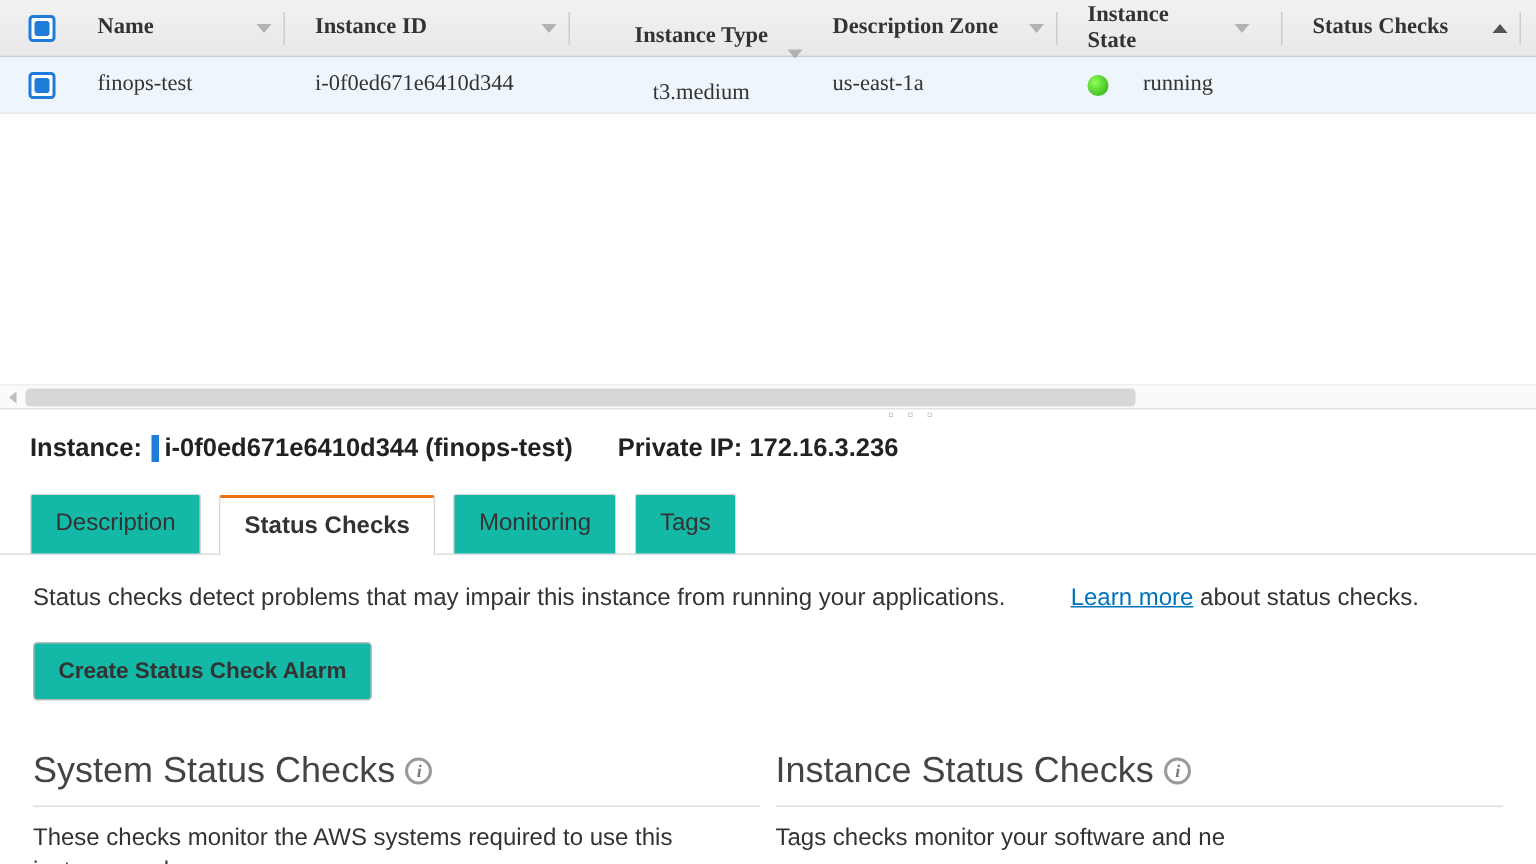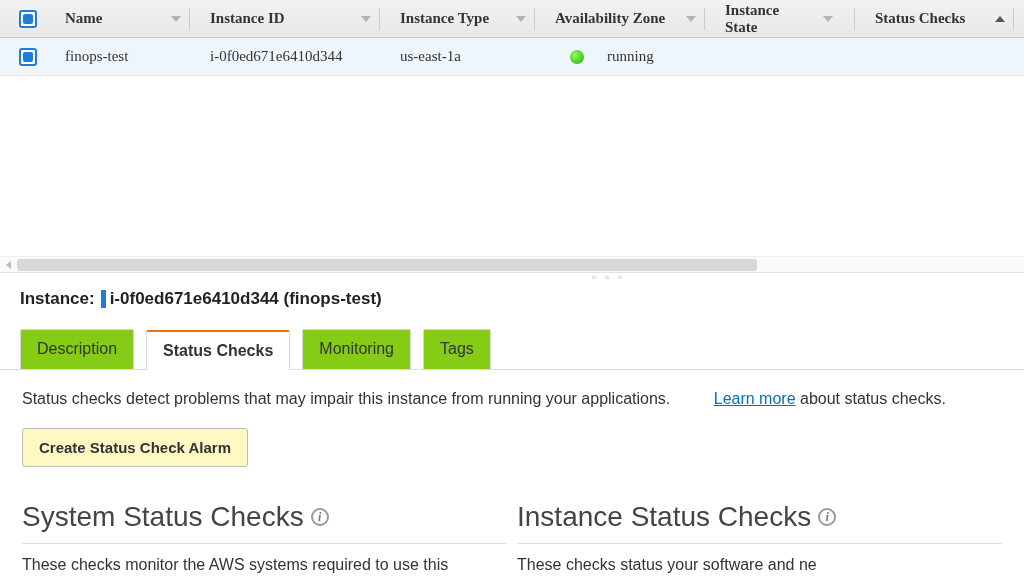--- a/index.html
+++ b/index.html
@@ -20,21 +20,21 @@
     border-bottom: 1px solid #ccc;
     align-items: center;
     font-weight: 700;
     color: #333;
     font-size: 15px;
   }
   .col { display:flex; align-items:center; padding:16px 10px; height:100%;font-family:Liberation Serif, serif; }
   .col-check { width:55px; justify-content:center; }
   .col-name { width:145px; }
   .col-id   { width:190px; }
-  .col-type { width:155px; }
+  .col-type { width:155px;flex-direction:column; }
   .col-az   { width:170px; }
   .col-state{ width:150px;gap:13px; }
   .col-sc   { flex:1; }
   .sort-handle {
     margin-left:auto;
     width:0;height:0;
     border-left:5px solid transparent;
     border-right:5px solid transparent;
     border-top:6px solid #9a9a9a;
     opacity:.7;
@@ -97,44 +97,44 @@
   .grip{
     position:absolute;left:50%;top:-2px;transform:translateX(80px);
     color:#bbb;font-size:11px;letter-spacing:3px;
   }
   
   .tabs{
     display:flex;gap:12px;padding:14px 20px 0 20px;
     border-bottom:1px solid #ddd;
   }
   .tab{
-    padding:10px 16px;font-size:16px;color:#333;background:#84cc16;
+    padding:10px 16px;font-size:16px;color:#333;background:#14b8a6;
     border:1px solid #d6d6d6;border-bottom:none;border-radius:2px 2px 0 0;
     cursor:pointer;
   }
   .tab.active{
     background:#fff;font-weight:700;border-top:2px solid #ec7211;
     position:relative;top:1px;
   }
   
   .panel{
     padding:18px 22px 0 22px;font-size:16px;color:#333;line-height:1.4;
   }
   .learn{color:#0073bb;margin-left:39px;}
   .btn{
     display:inline-block;margin-top:18px;padding:10px 16px;
-    background:#fef9c3;border:1px solid #bcbcbc;border-radius:3px;
+    background:#14b8a6;border:1px solid #bcbcbc;border-radius:3px;
     font-size:15px;font-weight:700;color:#333;cursor:pointer;
   }
   .two-col{
     display:flex;margin-top:30px;gap:10px;
   }
   .two-col .half{flex:1;min-width:0;}
   .sect-title{
-    font-size:28px;color:#444;padding-bottom:6px;border-bottom:1px solid #ddd;
+    font-size:24px;color:#444;padding-bottom:6px;border-bottom:1px solid #ddd;
     display:flex;align-items:center;gap:7px;margin-bottom:10px;
   }
   .info-icon{
     width:18px;height:18px;border-radius:50%;border:2px solid #9a9a9a;
     display:inline-flex;align-items:center;justify-content:center;
     font-family:Georgia,serif;font-style:italic;font-size:12px;color:#7a7a7a;line-height:1;font-weight:700;
   }
   .info-icon::after{content:"i";}
   .sect-desc{font-size:16px;color:#333;}
 </style>
@@ -154,21 +154,21 @@
     <span>Instance ID</span>
     <span class="sort-handle"></span>
       <span class="pipe"></span>
   </div>
   <div class="col col-type">
     <span>Instance Type</span>
     <span class="sort-handle"></span>
       <span class="pipe"></span>
   </div>
   <div class="col col-az">
-    <span>Availability Zone</span>
+    <span>Description Zone</span>
     <span class="sort-handle"></span>
       <span class="pipe"></span>
   </div>
   <div class="col col-state">
     <span>Instance State</span>
     <span class="sort-handle"></span>
       <span class="pipe"></span>
   </div>
   <div class="col col-sc">
     <span>Status Checks</span>
@@ -179,20 +179,23 @@
 
 <div class="data-row">
   <div class="col col-check">
     <span class="chk sel"></span>
   </div>
   <div class="col col-name">
       <span>finops-test</span>
     </div>
   <div class="col col-id">
       <span>i-0f0ed671e6410d344</span>
+    </div>
+  <div class="col col-type">
+      <span>t3.medium</span>
     </div>
   <div class="col col-az">
       <span>us-east-1a</span>
     </div>
   <div class="col col-state">
     <span class="dot-green"></span>
     <span>running</span>
   </div>
 </div>
 
@@ -202,20 +205,21 @@
   <span class="left-arrow"></span>
   <span class="track"></span>
 </div>
 
 <div class="detail-head">
   <span class="grip">▫ ▫ ▫</span>
   <span>Instance:</span>
   <span class="blue-bar"></span>
   <span>i-0f0ed671e6410d344 (finops-test)</span>
   <span style="width:30px"></span>
+  <span>Private IP: 172.16.3.236</span>
 </div>
 
 <div class="tabs">
   <div class="tab">Description</div>
   <div class="tab active">Status Checks</div>
   <div class="tab">Monitoring</div>
   <div class="tab">Tags</div>
 </div>
 
 <div class="panel">
@@ -230,16 +234,16 @@
         <span>System Status Checks</span>
         <span class="info-icon"></span>
       </div>
       <div class="sect-desc">These checks monitor the AWS systems required to use this instance and ensure</div>
     </div>
     <div class="half">
       <div class="sect-title">
         <span>Instance Status Checks</span>
         <span class="info-icon"></span>
       </div>
-      <div class="sect-desc">These checks status your software and ne</div>
+      <div class="sect-desc">Tags checks monitor your software and ne</div>
     </div>
   </div>
 </div>
 
 </body></html>

